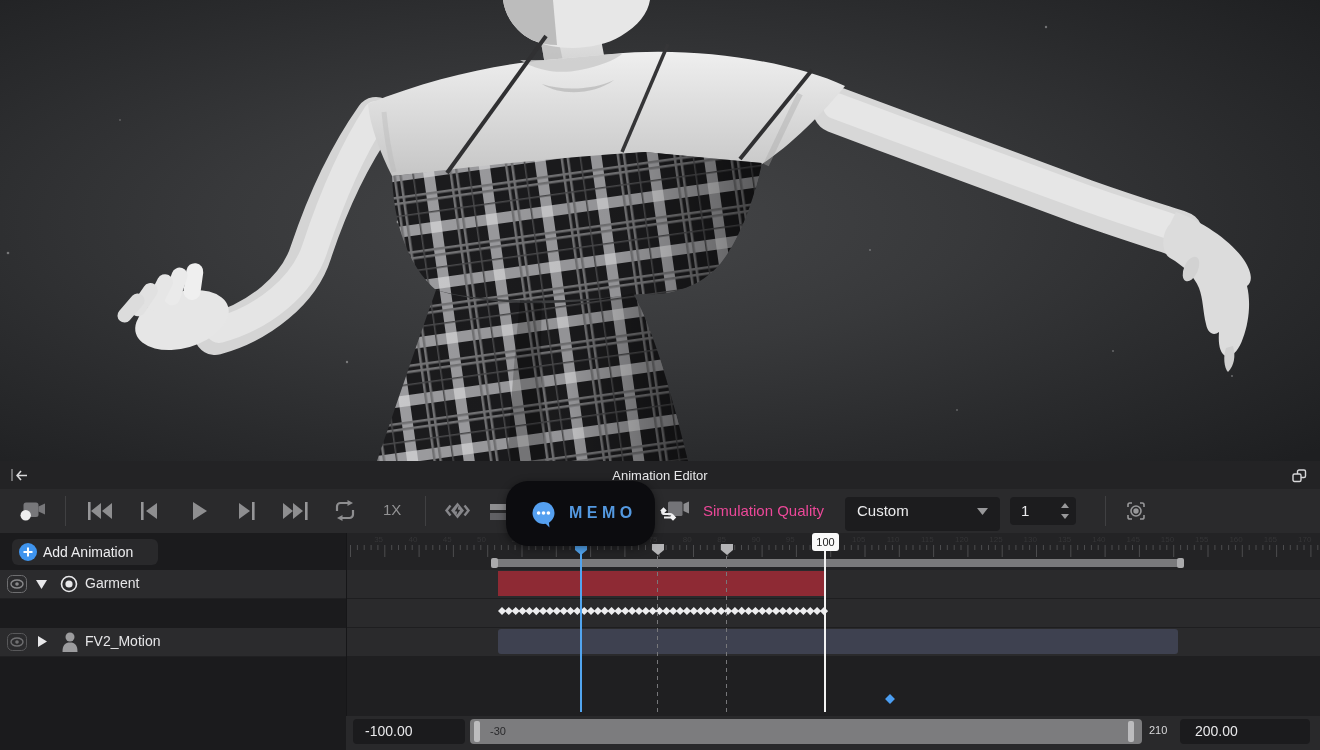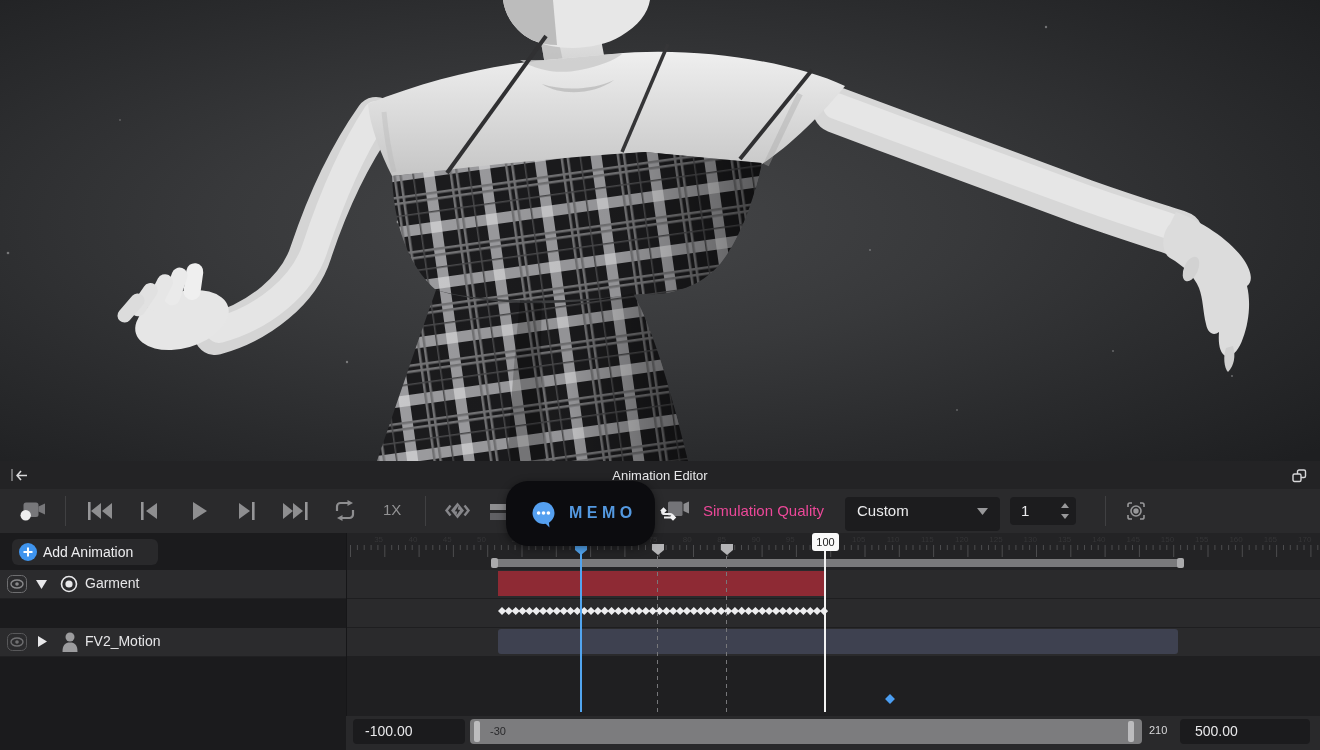--- a/index.html
+++ b/index.html
@@ -541,14 +541,14 @@
   </svg>
 
 <div class="abs" id="bottombar">
   <div class="numbox" style="left:7px;width:112px;"><span style="margin-left:12px;">-100.00</span></div>
   <div style="position:absolute;left:124px;top:3px;width:672px;height:25px;background:#7c7c7e;border-radius:4px;">
     <div style="position:absolute;left:4px;top:2px;width:6px;height:21px;background:#bcbcbe;border-radius:2px;"></div>
     <div style="position:absolute;right:8px;top:2px;width:6px;height:21px;background:#bcbcbe;border-radius:2px;"></div>
     <div style="position:absolute;left:20px;top:6px;color:#2a2a2c;font-size:11px;">-30</div>
   </div>
   <div style="position:absolute;left:803px;top:8px;color:#d8d8da;font-size:11px;">210</div>
-  <div class="numbox" style="left:834px;width:130px;"><span style="margin-left:15px;">500.00</span></div>
+  <div class="numbox" style="left:834px;width:130px;"><span style="margin-left:15px;">200.00</span></div>
 </div>
 
 </body></html>

